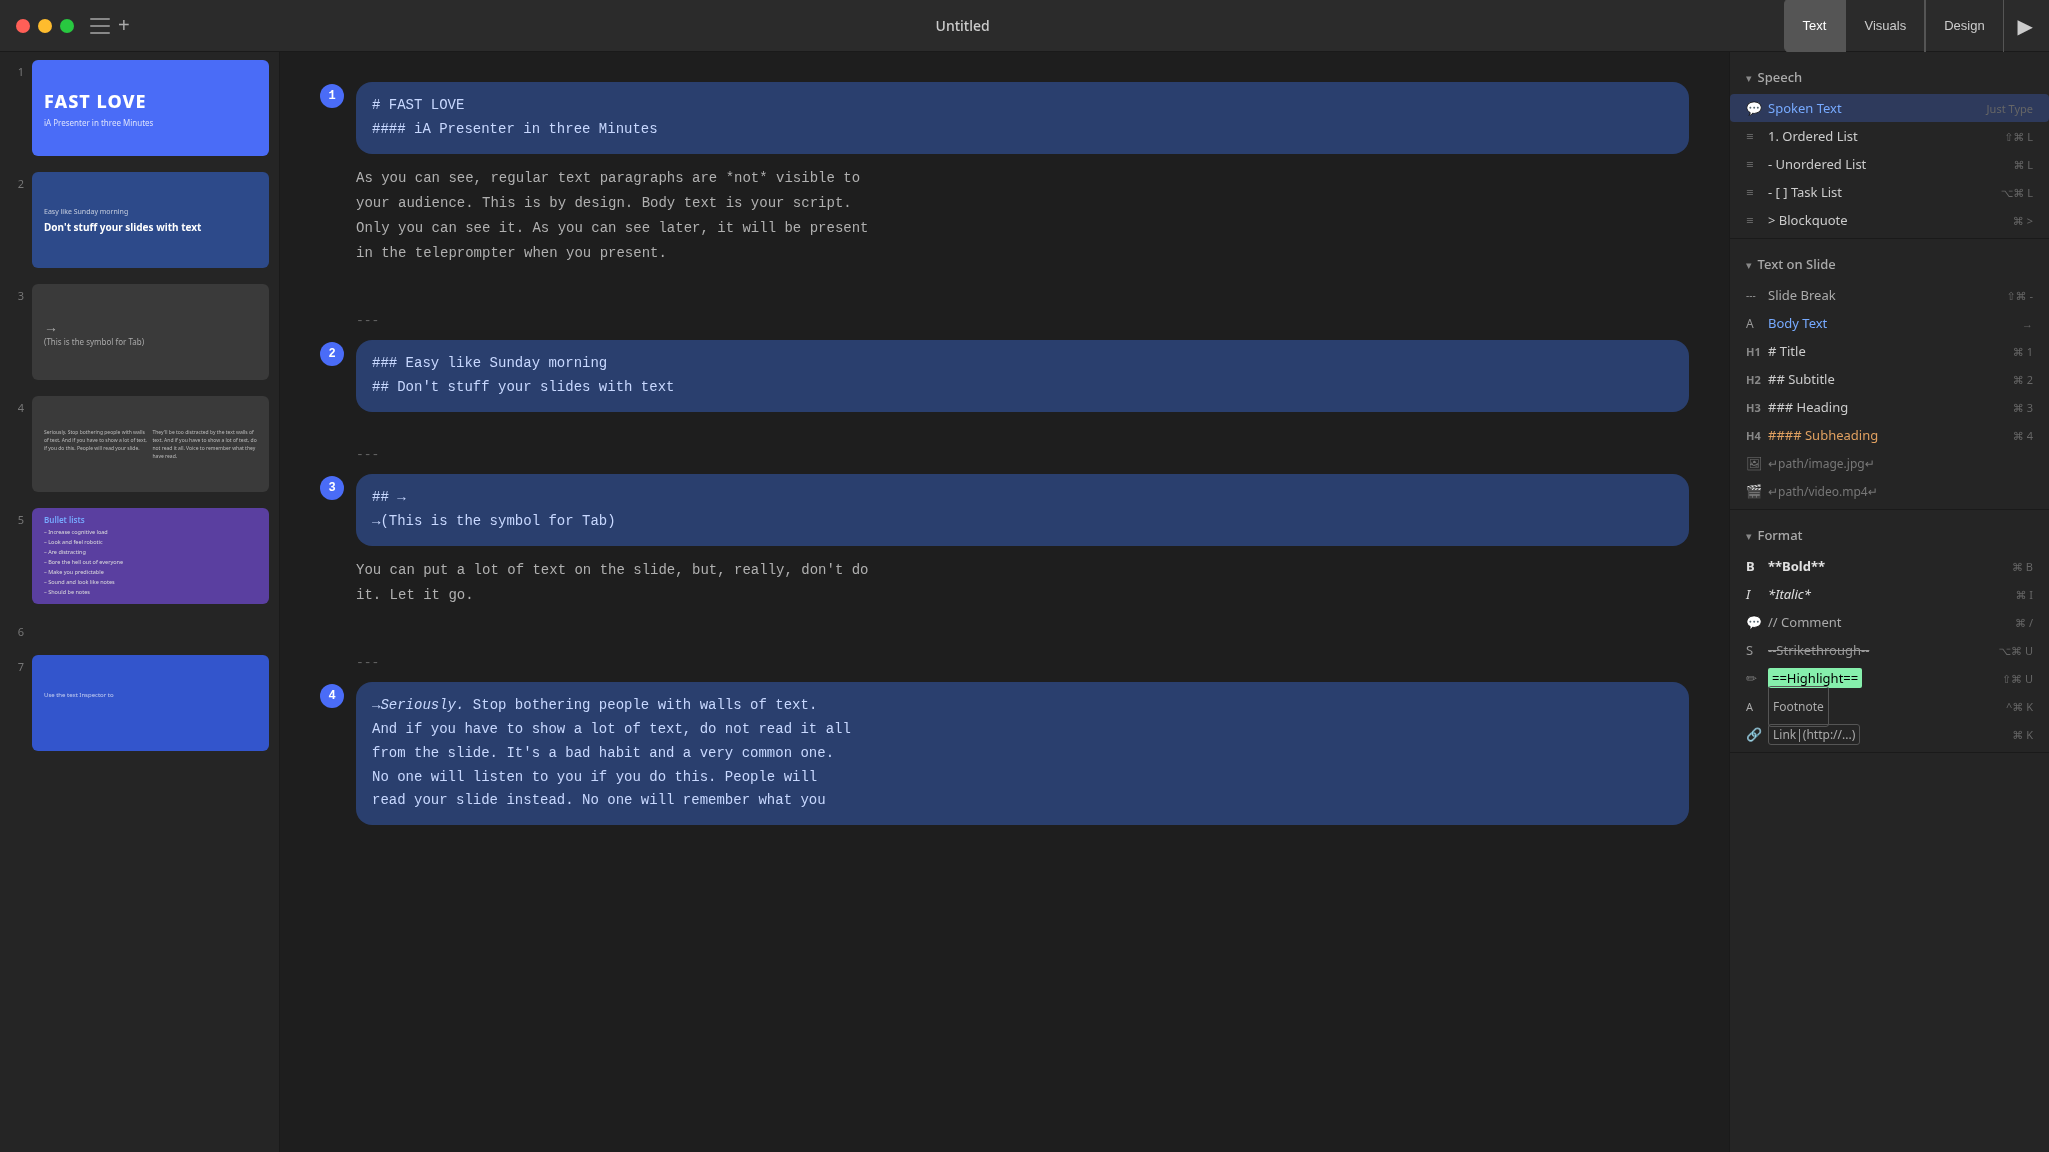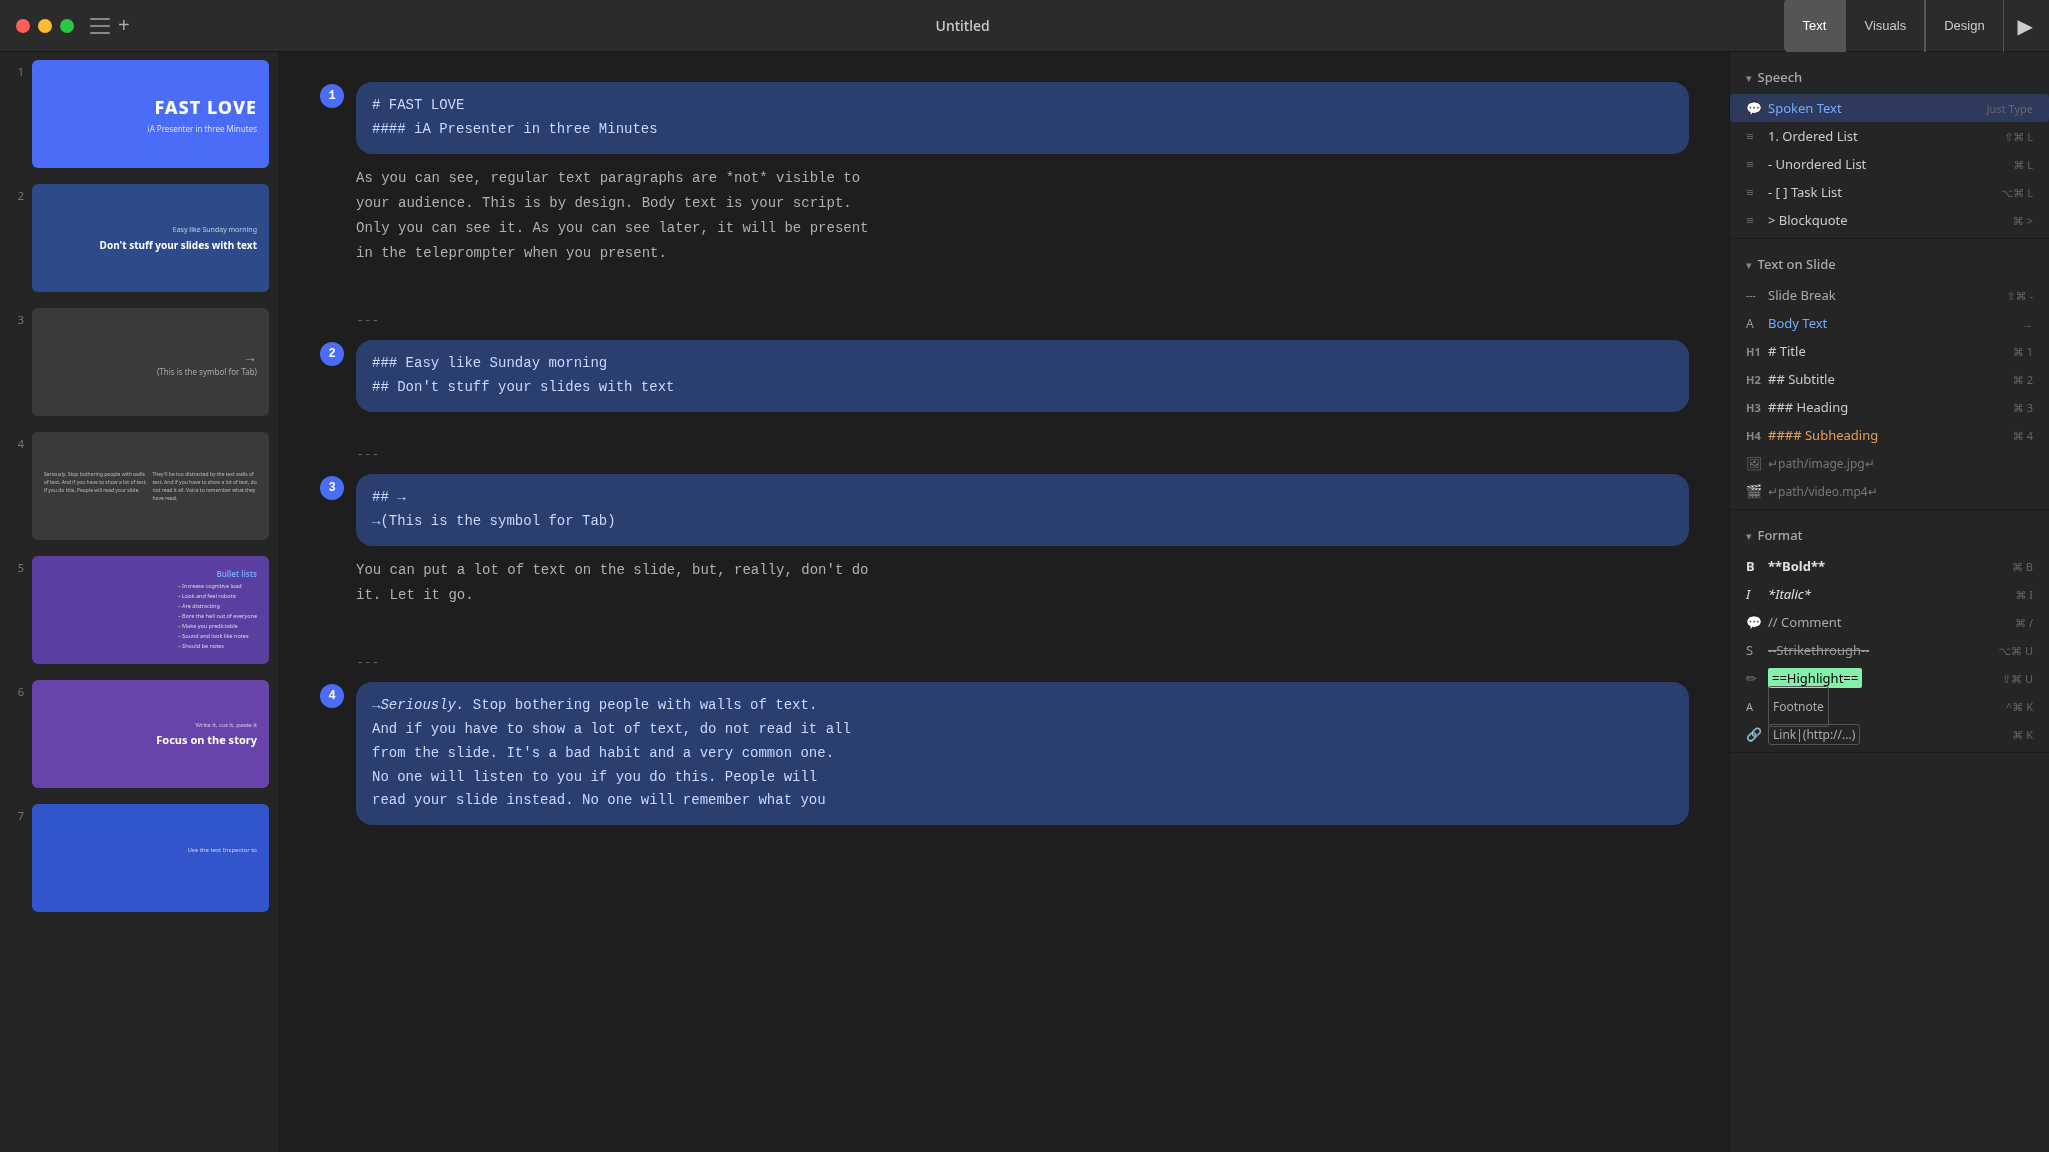--- a/index.html
+++ b/index.html
@@ -101,25 +101,25 @@
       font-size: 11px;
       width: 14px;
       text-align: right;
       padding-top: 4px;
       flex-shrink: 0;
     }
     .slide-preview {
       flex: 1;
       border-radius: 6px;
       overflow: hidden;
-      height: 108px;
+      height: 96px;
       display: flex;
       flex-direction: column;
       justify-content: center;
-      align-items: flex-end;
+      align-items: flex-start;
       padding: 12px;
       position: relative;
     }
     .slide-preview.blue { background: #4a6cf7; }
     .slide-preview.dark-blue { background: #2d4a8a; }
     .slide-preview.gray { background: #3a3a3a; }
     .slide-preview.purple { background: #5a3fa0; }
     .slide-preview.purple2 { background: #6644aa; }
     .slide-preview.blue2 { background: #3355cc; }
 
@@ -134,21 +134,20 @@
       color: rgba(255,255,255,0.8);
       font-size: 8px;
       text-align: center;
       margin-top: 4px;
     }
     .slide-2-label {
       color: rgba(255,255,255,0.7);
       font-size: 7px;
       text-align: center;
       margin-bottom: 4px;
-      margin-left: 44px;
     }
     .slide-2-title {
       color: #fff;
       font-size: 10px;
       font-weight: 700;
       text-align: center;
     }
     .slide-3-text {
       color: #aaa;
       font-size: 8px;
@@ -365,24 +364,20 @@
       <div class="slide-preview purple">
         <div class="slide-bullet-title">Bullet lists</div>
         <div class="slide-bullets">
           – Increase cognitive load<br>– Look and feel robotic<br>– Are distracting<br>– Bore the hell out of everyone<br>– Make you predictable<br>– Sound and look like notes<br>– Should be notes
         </div>
       </div>
     </div>
 
     <div class="slide-thumb">
       <div class="slide-num">6</div>
-      <div class="slide-preview purple2">
-        <div class="slide-write-label">Write it, cut it, paste it</div>
-        <div class="slide-write-title">Focus on the story</div>
-      </div>
     </div>
 
     <div class="slide-thumb">
       <div class="slide-num">7</div>
       <div class="slide-preview blue2">
         <div class="slide-use-label">Use the text Inspector to</div>
       </div>
     </div>
 
   </div>

